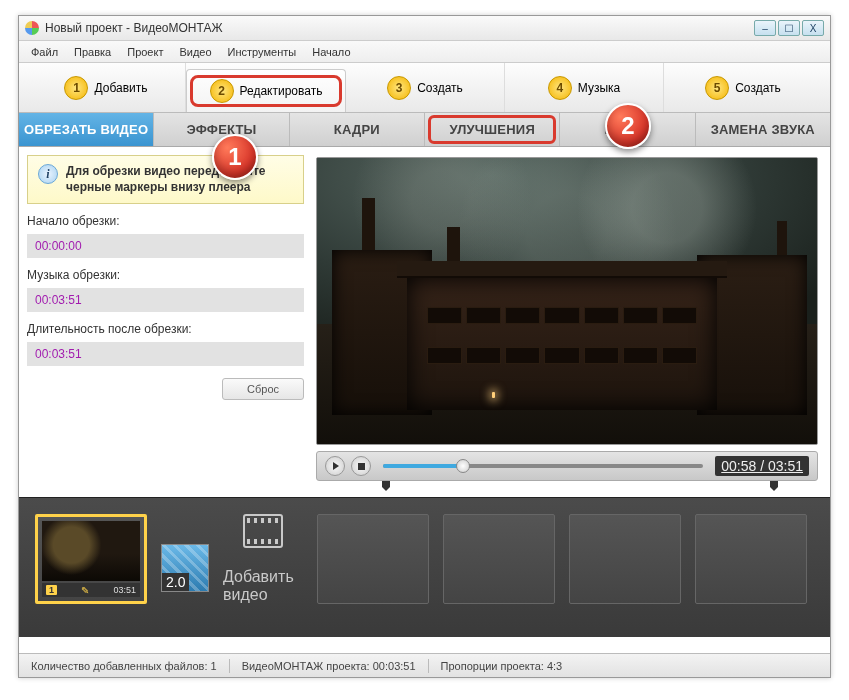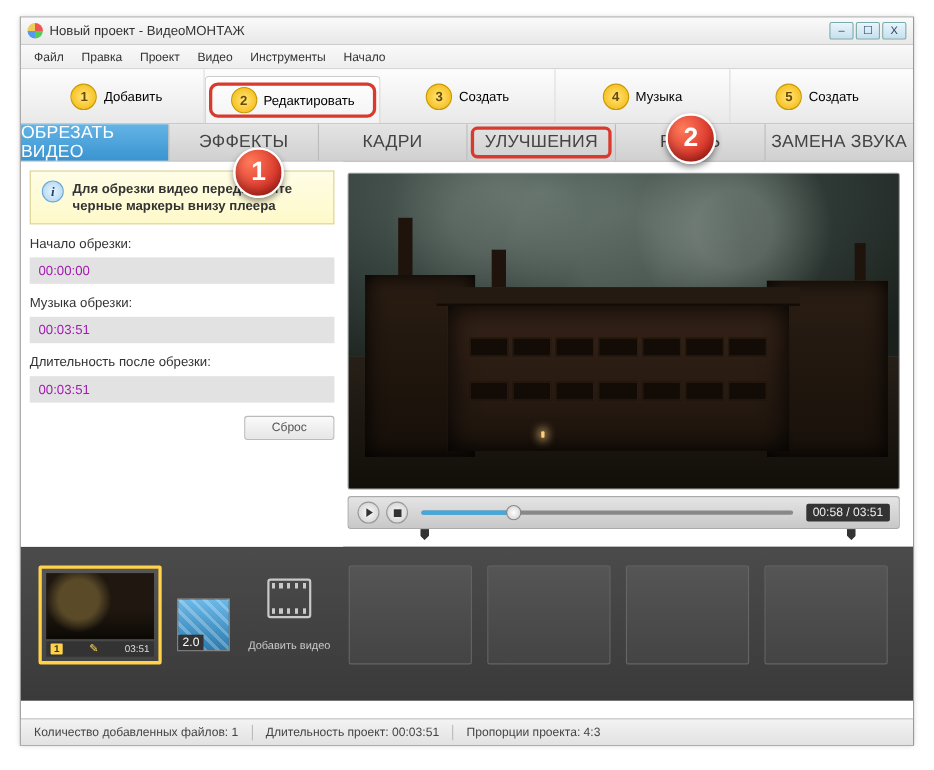--- a/index.html
+++ b/index.html
@@ -15,21 +15,21 @@
 .menubar { height: 22px; background: linear-gradient(#f9f9f9,#eee); border-bottom: 1px solid #ccc; display: flex; align-items: center; padding: 0 4px; font-size: 11px; color: #333; }
 .menubar span { padding: 2px 8px; cursor: default; }
 
 .steps-strip { height: 50px; background: linear-gradient(#fdfdfd,#e9e9e9); border-bottom: 1px solid #bbb; display: flex; padding: 0 8px; }
 .step-tab { flex: 1; display: flex; align-items: center; justify-content: center; gap: 6px; border-right: 1px solid #ddd; position: relative; cursor: default; font-size: 12px; }
 .step-tab:last-child { border-right: none; }
 .step-tab.active { background: linear-gradient(#fff,#f3f3f3); border: 1px solid #ccc; border-bottom: none; border-radius: 4px 4px 0 0; margin-top: 6px; }
 .step-num { width: 24px; height: 24px; border-radius: 50%; background: radial-gradient(#ffe680,#f4b400); border: 1px solid #c89800; color: #6b4a00; font-weight: bold; display: flex; align-items: center; justify-content: center; font-size: 12px; }
 .step-highlight { position: absolute; inset: 5px 3px; border: 3px solid #d93a2e; border-radius: 8px; pointer-events: none; }
 
-.sub-tabs { height: 34px; background: linear-gradient(#e4e4e4,#d0d0d0); border-bottom: 1px solid #aaa; display: flex; font-size: 16px; font-weight: normal; color: #444; }
+.sub-tabs { height: 34px; background: linear-gradient(#e4e4e4,#d0d0d0); border-bottom: 1px solid #aaa; display: flex; font-size: 13px; font-weight: bold; color: #444; }
 .sub-tab { flex: 1; display: flex; align-items: center; justify-content: center; border-right: 1px solid #bbb; text-transform: uppercase; letter-spacing: .2px; position: relative; cursor: default; }
 .sub-tab:last-child { border-right: none; }
 .sub-tab.active { background: linear-gradient(#63b4e6,#3a94d0); color: #fff; }
 .sub-highlight { position: absolute; inset: 2px 3px; border: 3px solid #d93a2e; border-radius: 6px; pointer-events: none; }
 
 .content-row { display: flex; height: 350px; }
 .left-panel { width: 293px; padding: 8px; background: #fff; display: flex; flex-direction: column; gap: 6px; font-size: 12px; }
 .info-box { background: linear-gradient(#fffde6,#fef9c9); border: 1px solid #d8d08a; padding: 8px 10px; display: flex; gap: 8px; align-items: flex-start; }
 .info-icon { width: 20px; height: 20px; border-radius: 50%; background: radial-gradient(#eaf4ff,#a8d2f0); border: 1px solid #6aa8d8; color: #246; font-weight: bold; display: flex; align-items: center; justify-content: center; font-size: 12px; flex-shrink: 0; font-style: italic; font-family: Georgia, serif; }
 .info-text { font-weight: bold; color: #333; line-height: 1.3; }
@@ -57,36 +57,36 @@
 .win-row span { flex: 1; background: #120b06; border: 1px solid #2a1c10; }
 .glow { position: absolute; left: 35%; bottom: 16%; width: 3px; height: 6px; background: #ffcf7a; box-shadow: 0 0 8px 3px rgba(255, 208, 130, .6); border-radius: 1px; }
 
 .play-bar { height: 30px; background: linear-gradient(#e4e4e4,#c8c8c8); border: 1px solid #aaa; border-radius: 3px; display: flex; align-items: center; padding: 0 8px; gap: 6px; font-size: 10px; }
 .ctrl-btn { width: 20px; height: 20px; border-radius: 50%; background: radial-gradient(#fafafa,#ccc); border: 1px solid #999; display: flex; align-items: center; justify-content: center; color: #333; cursor: default; }
 .play-triangle { width: 0; height: 0; border-left: 6px solid #333; border-top: 4px solid transparent; border-bottom: 4px solid transparent; margin-left: 2px; }
 .stop-sq { width: 7px; height: 7px; background: #333; }
 .track { flex: 1; height: 4px; background: #888; border-radius: 2px; position: relative; margin: 0 6px; }
 .track-fill { position: absolute; left: 0; top: 0; bottom: 0; width: 25%; background: #3fa9e0; border-radius: 2px; }
 .track-head { position: absolute; left: 25%; top: -5px; width: 14px; height: 14px; border-radius: 50%; background: radial-gradient(#fff,#ccc); border: 1px solid #888; margin-left: -7px; }
-.time-box { background: #333; color: #eee; padding: 2px 6px; border-radius: 2px; font-size: 11px; }
+.time-box { background: #333; color: #eee; padding: 2px 6px; border-radius: 2px; font-size: 14px; text-decoration: underline; }
 .marker-bar { height: 12px; margin: 0 40px 0 66px; position: relative; }
 .marker { position: absolute; top: 0; width: 8px; height: 10px; background: #333; clip-path: polygon(0 0, 100% 0, 100% 60%, 50% 100%, 0 60%); }
 .m-start { left: 0; } .m-end { right: 0; }
 
 .timeline { height: 140px; background: linear-gradient(#4b4b4b,#3a3a3a); border-top: 1px solid #222; padding: 16px 16px; display: flex; gap: 14px; overflow: hidden; }
 .tl-cell { width: 112px; height: 90px; background: linear-gradient(#555,#444); border: 1px solid #666; border-radius: 2px; position: relative; }
 .tl-cell.selected { border: 3px solid #ffd24a; }
 .tl-thumb { position: absolute; inset: 4px 4px 20px 4px; background: radial-gradient(circle at 30% 40%, #5a4a28 0 18px, transparent 30px), linear-gradient(#201810 55%,#0c0905); }
 .tl-bar { position: absolute; left: 4px; right: 4px; bottom: 4px; height: 14px; background: #333; display: flex; align-items: center; justify-content: space-between; padding: 0 4px; font-size: 9px; color: #ddd; }
 .tl-bar .idx { background: #ffd24a; color: #333; padding: 0 3px; border-radius: 1px; font-weight: bold; }
 .tl-bar .pencil { color: #ffd24a; font-size: 10px; }
 .trans-cell { width: 48px; height: 48px; align-self: center; background: linear-gradient(#6bb9e8,#2c7bb0); border: 1px solid #888; position: relative; display: flex; align-items: flex-end; justify-content: flex-start; }
 .trans-cell::before { content: ""; position: absolute; inset: 0; background: repeating-linear-gradient(45deg, rgba(255,255,255,.25) 0 3px, transparent 3px 8px); }
-.trans-lbl { position: relative; background: #333; color: #fff; font-size: 11px; padding: 1px 4px; }
-.add-cell { width: 80px; height: 90px; display: flex; flex-direction: column; align-items: center; justify-content: center; gap: 20px; color: #c9c9c9; font-size: 10px; cursor: default; }
+.trans-lbl { position: relative; background: #333; color: #fff; font-size: 14px; padding: 1px 4px; }
+.add-cell { width: 80px; height: 90px; display: flex; flex-direction: column; align-items: center; justify-content: center; gap: 20px; color: #c9c9c9; font-size: 16px; cursor: default; }
 .film-icon { width: 40px; height: 36px; border: 2px solid #c9c9c9; border-radius: 3px; position: relative; }
 .film-icon::before, .film-icon::after { content: ""; position: absolute; left: 2px; right: 2px; height: 5px; background: repeating-linear-gradient(90deg,#c9c9c9 0 3px, transparent 3px 7px); }
 .film-icon::before { top: 2px; } .film-icon::after { bottom: 2px; }
 
 .statusbar { position: absolute; left: 0; right: 0; bottom: 0; height: 24px; background: linear-gradient(#f3f3f3,#e2e2e2); border-top: 1px solid #bbb; display: flex; align-items: center; font-size: 11px; color: #444; }
 .statusbar span { padding: 0 12px; text-align: right; }
 .status-sep { width: 1px; height: 14px; background: #bbb; }
 
 .callout { position: absolute; width: 46px; height: 46px; border-radius: 50%; background: radial-gradient(circle at 32% 28%, #ff7a5a, #d9362a 65%, #a01f16); border: 2px solid #fff; box-shadow: 0 3px 6px rgba(0,0,0,.45), inset 0 -5px 8px rgba(0,0,0,.25); color: #fff; font-size: 24px; font-weight: bold; display: flex; align-items: center; justify-content: center; z-index: 50; }
 .co1 { left: 193px; top: 118px; }
@@ -248,21 +248,21 @@
     </div>
     <div class="tl-cell"></div>
     <div class="tl-cell"></div>
     <div class="tl-cell"></div>
     <div class="tl-cell"></div>
   </div>
 
   <div class="statusbar">
     <span>Количество добавленных файлов: 1</span>
     <div class="status-sep"></div>
-    <span>Длительность проект:  00:03:51</span>
+    <span>ВидеоМОНТАЖ проекта:  00:03:51</span>
     <div class="status-sep"></div>
     <span>Пропорции проекта:  4:3</span>
   </div>
 
   <div class="callout co1">1</div>
   <div class="callout co2">2</div>
 
 </div>
 </div>
 

